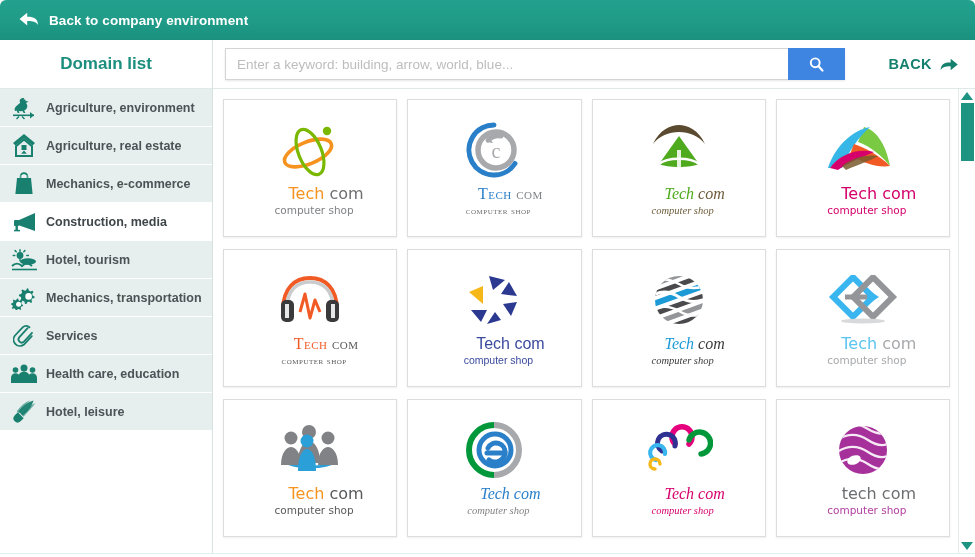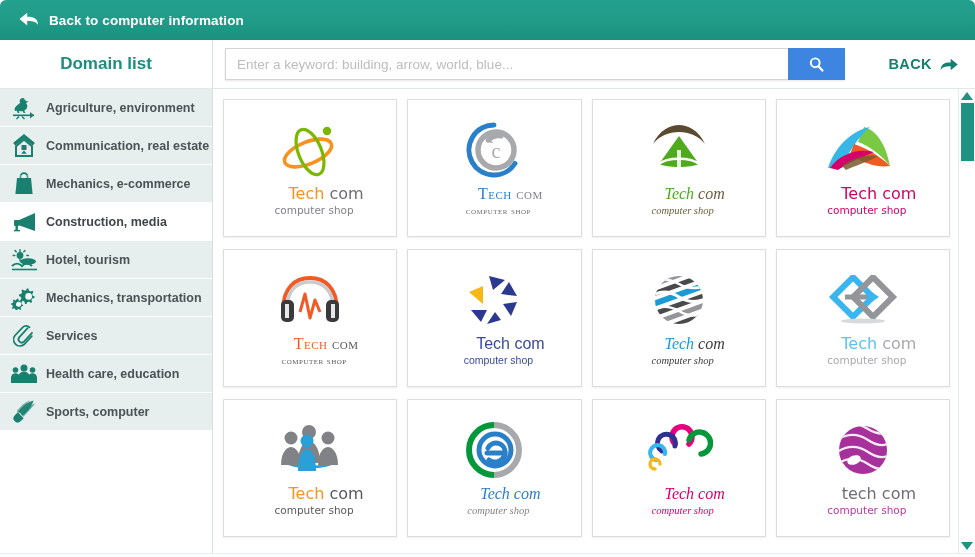--- a/index.html
+++ b/index.html
@@ -241,21 +241,21 @@
 </style>
 </head>
 <body>
 
 <div id="app">
 
   <div class="topbar">
     <svg class="back-arrow" viewBox="0 0 24 20">
       <path d="M10 2 L10 6.5 C16 6.2 22 8 22 15.5 C19.5 11.5 15 11 10 11.2 L10 16 L1.5 9 Z" fill="#ffffff"></path>
     </svg>
-    <span class="topbar-label">Back to computer information</span>
+    <span class="topbar-label">Back to company environment</span>
   </div>
 
   <div class="body-split">
 
     <div class="sidebar">
       <div class="sidebar-title">Domain list</div>
       <div class="sidebar-list" id="sidebar-list">
           <div class="side-item">
             <span class="ico">
               <svg width="26" height="24" viewBox="0 0 26 24">
@@ -269,21 +269,21 @@
           </div>
           <div class="side-item">
             <span class="ico">
               <svg width="24" height="25" viewBox="0 0 24 25">
                 <path d="M12 1 L23 10 L20.5 12.5 L12 5.4 L3.5 12.5 L1 10 Z" fill="#19806f"></path>
                 <path d="M12 6.5 L20 13.3 V23 H4 V13.3 Z" fill="none" stroke="#19806f" stroke-width="2"></path>
                 <rect x="9.5" y="12" width="5" height="5" fill="#19806f"></rect>
                 <path d="M12 17.5 l2.8 3.2 h-5.6 z" fill="#19806f"></path>
               </svg>
             </span>
-            <span class="lbl">Communication, real estate</span>
+            <span class="lbl">Agriculture, real estate</span>
           </div>
           <div class="side-item">
             <span class="ico">
               <svg width="22" height="25" viewBox="0 0 22 25">
                 <path d="M4 7 h14 l1.6 16 H2.4 Z" fill="#19806f"></path>
                 <path d="M7.5 8 V5.6 a3.5 3.5 0 0 1 7 0 V8" fill="none" stroke="#19806f" stroke-width="1.8"></path>
                 <path d="M4 7 l2-3 h12 l-1.8 3z" fill="#fff" opacity=".25"></path>
               </svg>
             </span>
             <span class="lbl">Mechanics, e-commerce</span>
@@ -354,21 +354,21 @@
             <span class="ico">
               <svg width="25" height="25" viewBox="0 0 25 25">
                 <g fill="#19806f">
                   <path d="M21.5 1.5 C16 3 10.5 7 6.5 12.5 l4 4 C16 12.5 20 7 21.5 1.5z" opacity=".95"></path>
                   <path d="M18 1.2 C12.8 3.4 8 7.5 4.7 12.3 l2.3 2.3 C10.4 9.6 14.6 5 18 1.2z" opacity=".6"></path>
                   <path d="M23.5 4 C18.2 6.1 13 10.6 9.3 15.6 l2.2 2.2 C15.6 13.1 20.6 8.4 23.5 4z" opacity=".6"></path>
                   <path d="M5.8 13.3 L11.7 19.2 L8.3 22.6 a4.2 4.2 0 0 1-5.9-5.9z"></path>
                 </g>
               </svg>
             </span>
-            <span class="lbl">Sports, computer</span>
+            <span class="lbl">Hotel, leisure</span>
           </div>
         </div>
     </div>
 
     <div class="rightpane">
 
       <div class="searchrow">
         <div class="search-wrap">
           <input class="search-input" type="text" placeholder="Enter a keyword: building, arrow, world, blue..." style="">
           <div class="search-btn">

